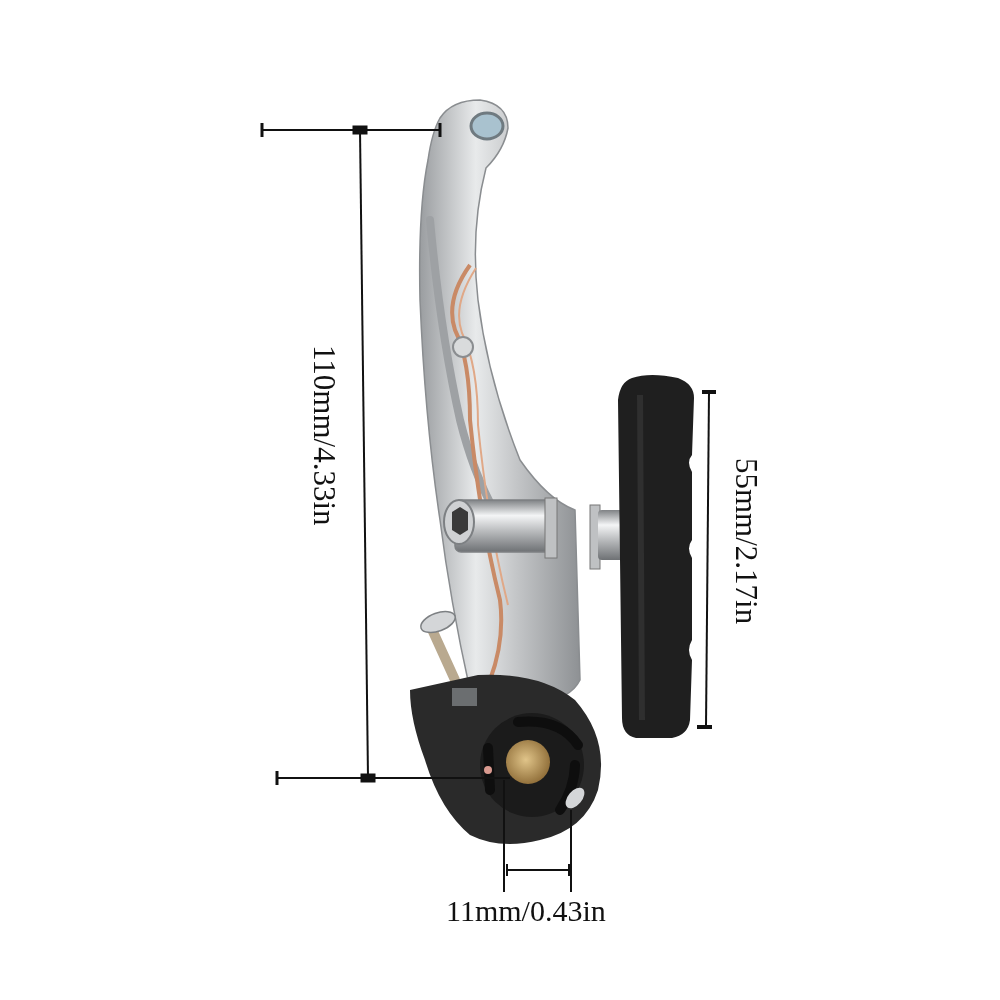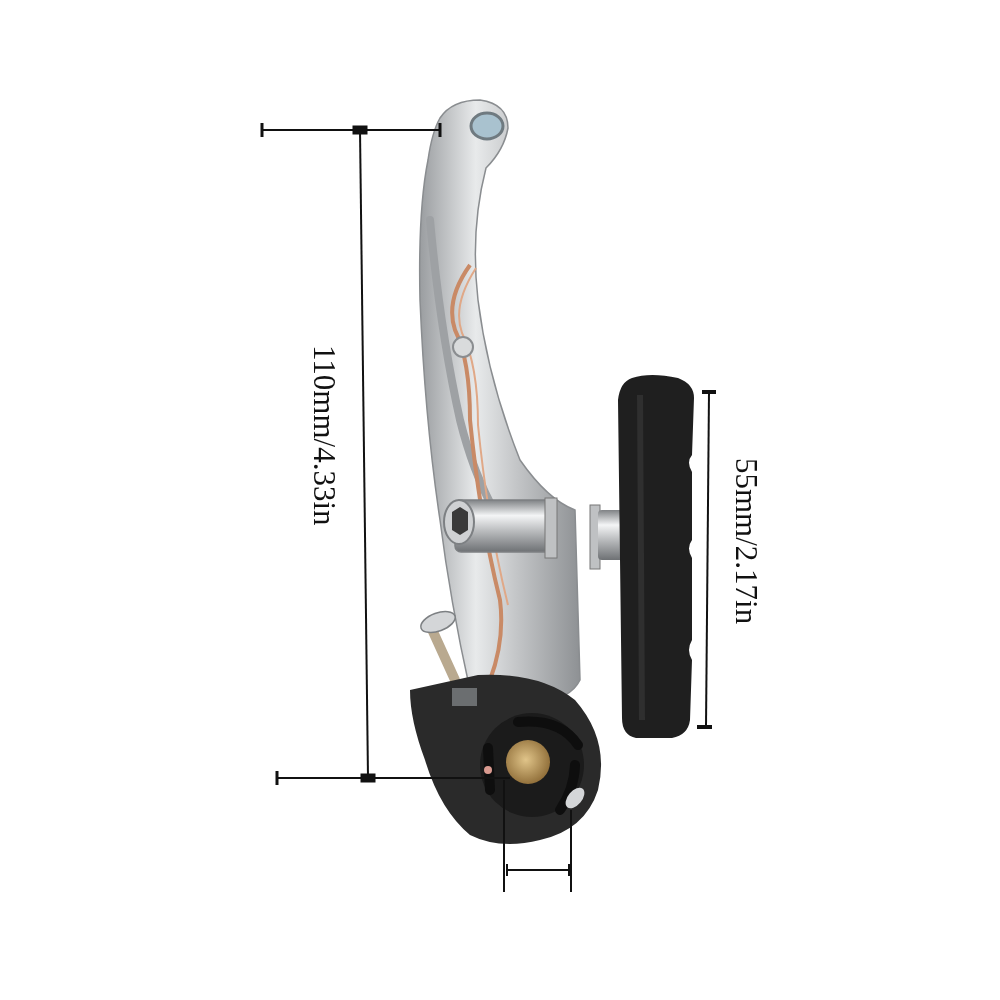--- a/index.html
+++ b/index.html
@@ -115,13 +115,14 @@
       <line x1="504" y1="780" x2="504" y2="892" stroke-width="2"></line>
       <line x1="571" y1="810" x2="571" y2="892" stroke-width="2"></line>
       <line x1="507" y1="870" x2="569" y2="870" stroke-width="2"></line>
       <line x1="507" y1="864" x2="507" y2="876" stroke-width="2"></line>
       <line x1="569" y1="864" x2="569" y2="876" stroke-width="2"></line>
     </g>
   </svg>
 
   <div id="label-height" class="label label-vert">110mm/4.33in</div>
   <div id="label-pad" class="label label-vert">55mm/2.17in</div>
+  <div id="label-width" class="label">11mm/0.43in</div>
 </div>
 
 </body></html>

